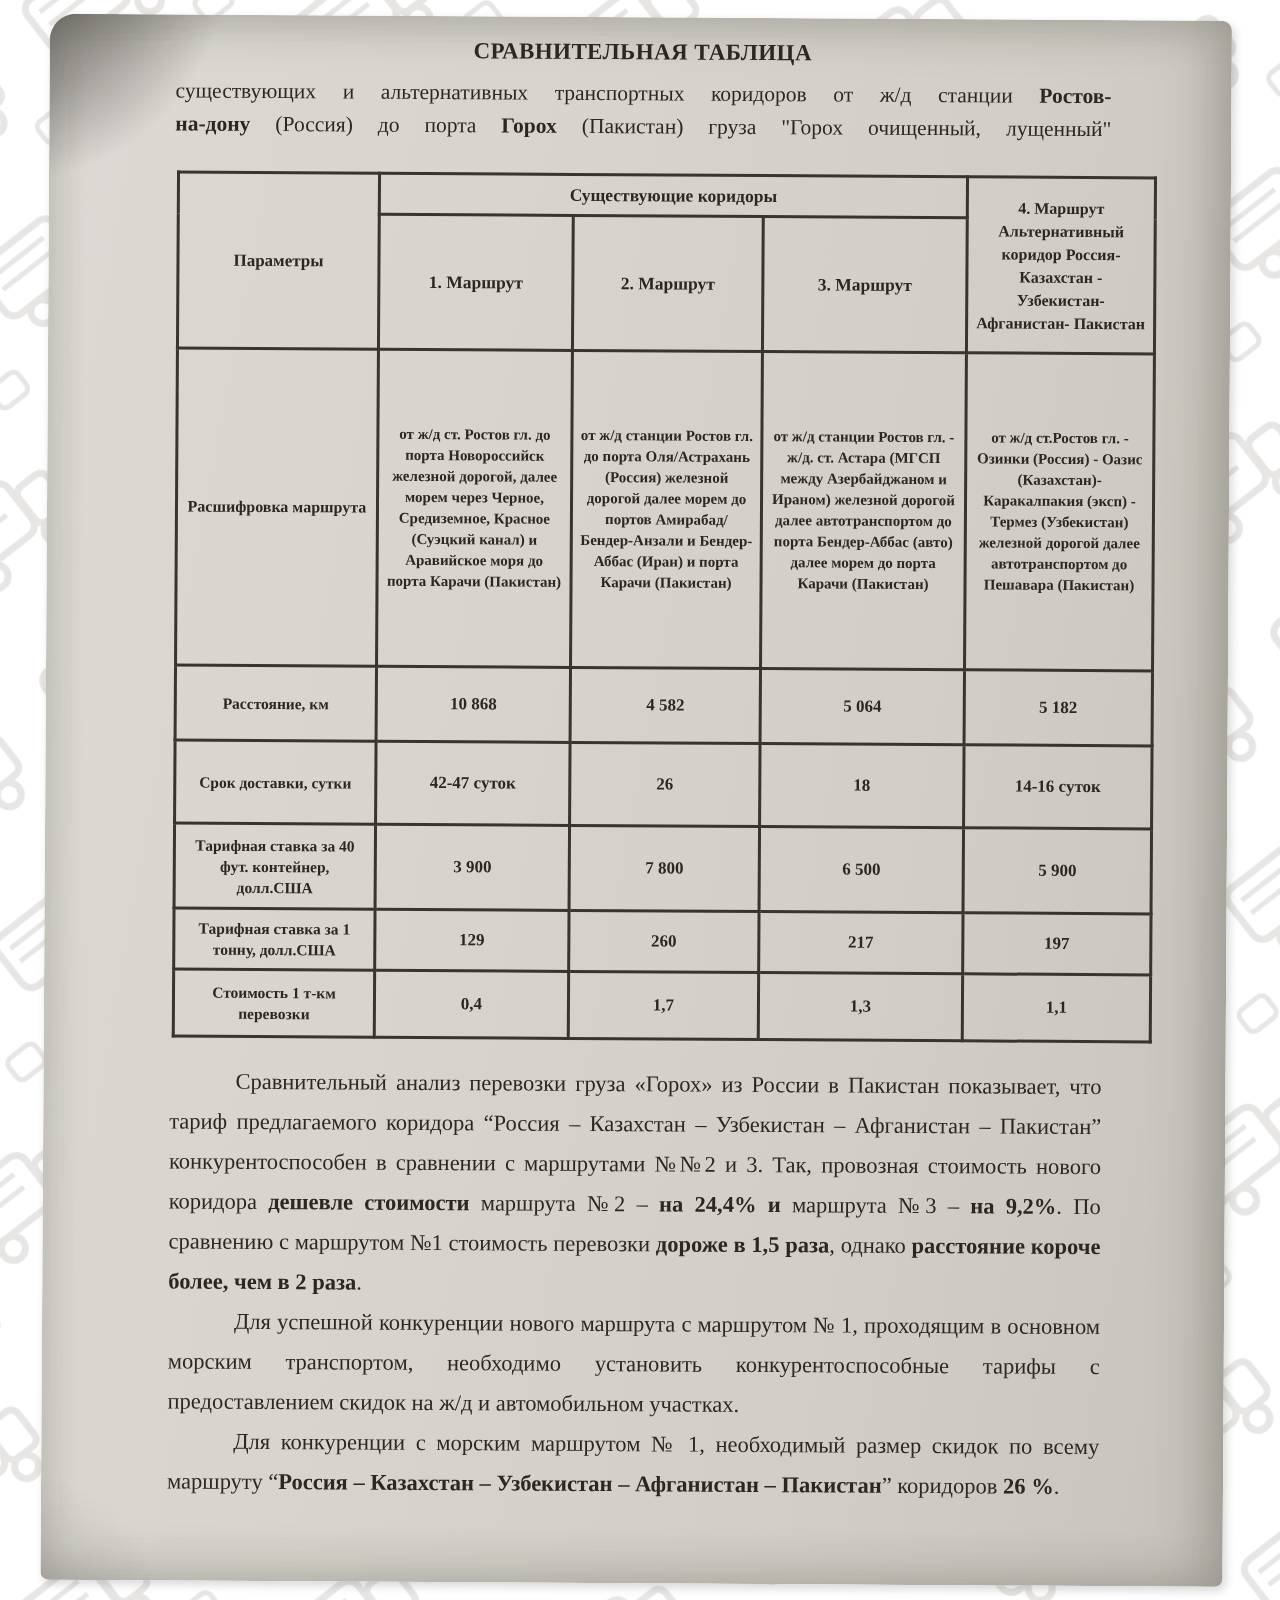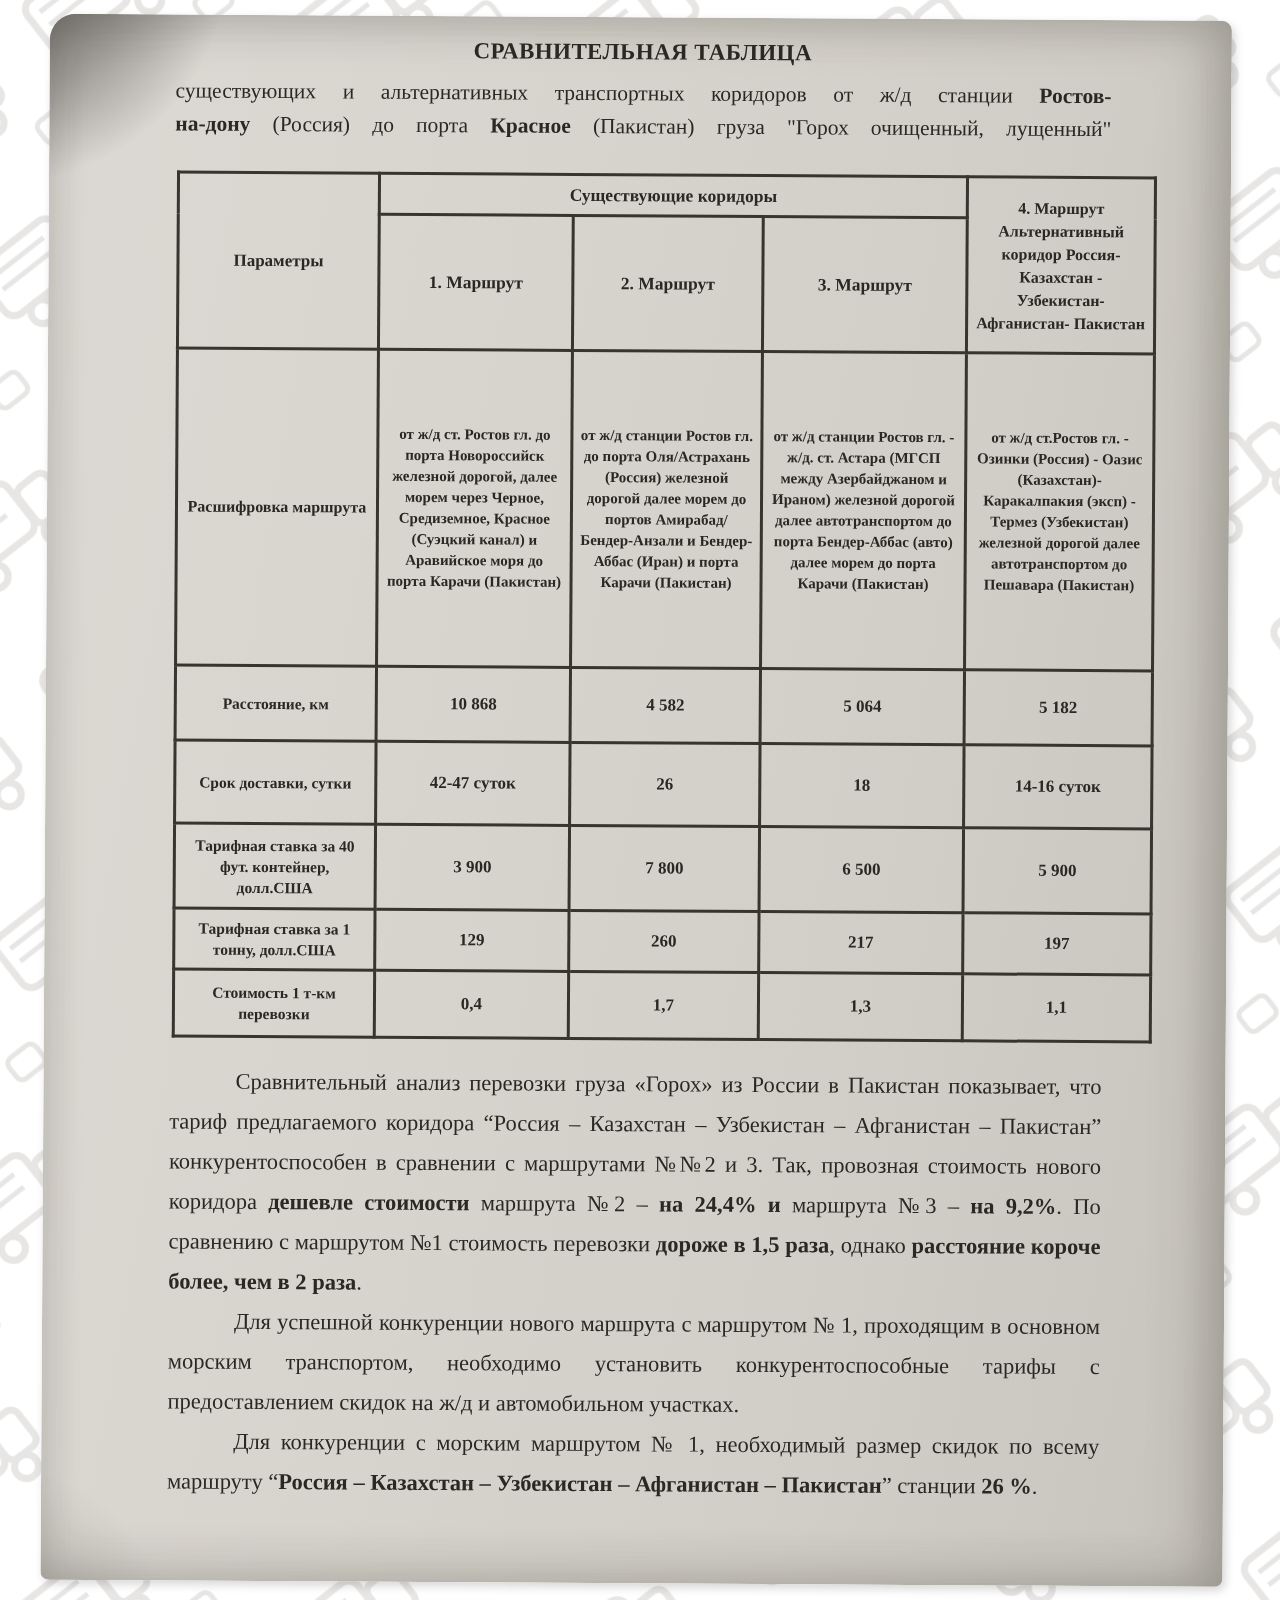--- a/index.html
+++ b/index.html
@@ -91,21 +91,21 @@
     </pattern>
   </defs>
   <rect x="0" y="0" width="1280" height="1600" fill="url(#trkpat)"></rect>
 </svg>
 
 <div class="photo">
   <div class="content">
 
     <h1 class="doc-title">СРАВНИТЕЛЬНАЯ ТАБЛИЦА</h1>
 
-    <p class="doc-subtitle"><span>существующих и альтернативных транспортных коридоров от ж/д станции </span><span class="b">Ростов-</span><br><span class="b">на-дону</span><span> (Россия) до порта </span><span class="b">Красное</span><span> (Пакистан) груза "Горох очищенный, лущенный"</span></p>
+    <p class="doc-subtitle"><span>существующих и альтернативных транспортных коридоров от ж/д станции </span><span class="b">Ростов-</span><br><span class="b">на-дону</span><span> (Россия) до порта </span><span class="b">Горох</span><span> (Пакистан) груза "Горох очищенный, лущенный"</span></p>
 
     <table class="cmp">
       <colgroup>
         <col style="width:201px">
           <col style="width:194px">
           <col style="width:190px">
           <col style="width:204px">
           <col style="width:188px">
       </colgroup>
       <tbody>
@@ -166,17 +166,17 @@
         <td class="val">1,7</td>
         <td class="val">1,3</td>
         <td class="val">1,1</td>
       </tr>
     </tbody>
       </table>
 
     <div class="bodytext">
       <p><span>Сравнительный анализ перевозки груза «Горох» из России в Пакистан показывает, что тариф предлагаемого коридора “Россия – Казахстан – Узбекистан – Афганистан – Пакистан” конкурентоспособен в сравнении с маршрутами №№2 и 3. Так, провозная стоимость нового коридора </span><span class="b">дешевле стоимости</span><span> маршрута №2 – </span><span class="b">на 24,4% и</span><span> маршрута №3 – </span><span class="b">на 9,2%</span><span>. По сравнению с маршрутом №1 стоимость перевозки </span><span class="b">дороже в 1,5 раза</span><span>, однако </span><span class="b">расстояние короче более, чем в 2 раза</span><span>.</span></p>
       <p><span>Для успешной конкуренции нового маршрута с маршрутом № 1, проходящим в основном морским транспортом, необходимо установить конкурентоспособные тарифы с предоставлением скидок на ж/д и автомобильном участках.</span></p>
-      <p><span>Для конкуренции с морским маршрутом № 1, необходимый размер скидок по всему маршруту “</span><span class="b">Россия – Казахстан – Узбекистан – Афганистан – Пакистан</span><span>” станции </span><span class="b">26 %</span><span>.</span></p>
+      <p><span>Для конкуренции с морским маршрутом № 1, необходимый размер скидок по всему маршруту “</span><span class="b">Россия – Казахстан – Узбекистан – Афганистан – Пакистан</span><span>” коридоров </span><span class="b">26 %</span><span>.</span></p>
     </div>
 
   </div>
 </div>
 
 </body></html>

